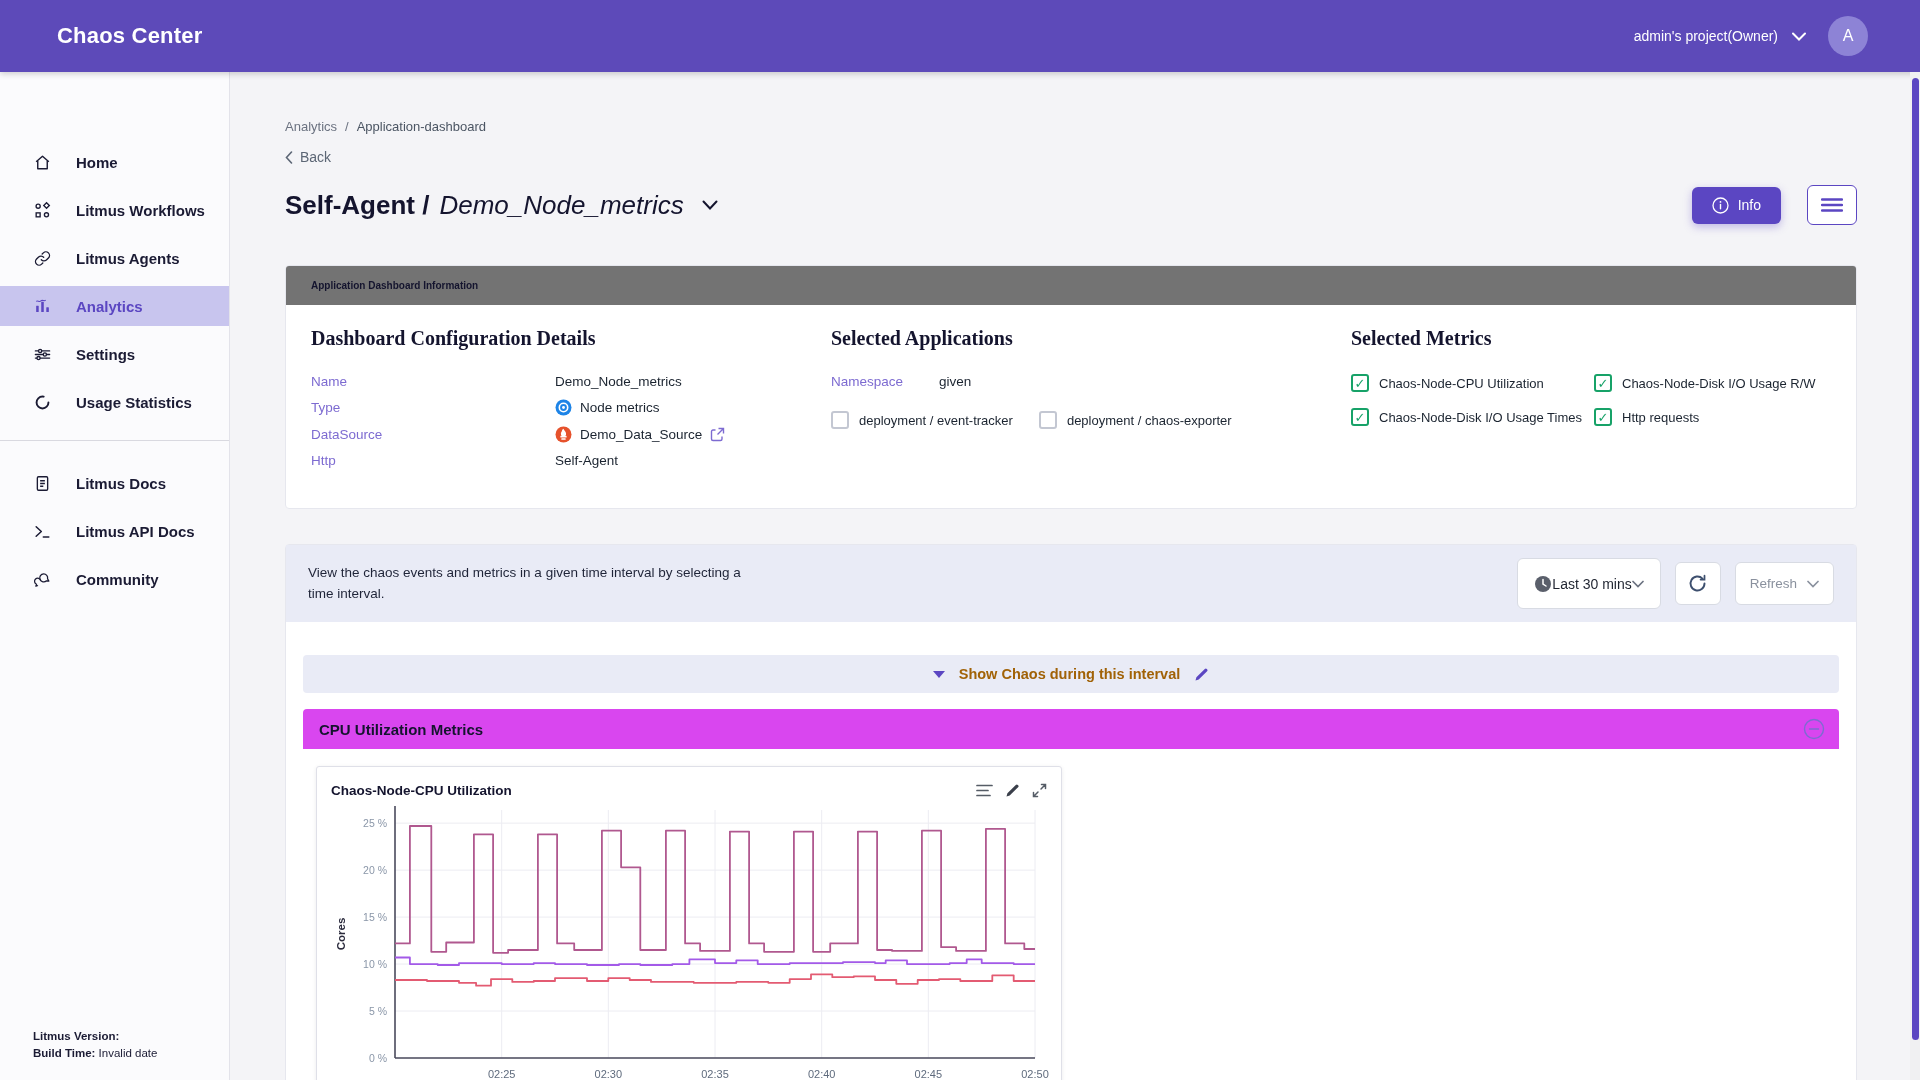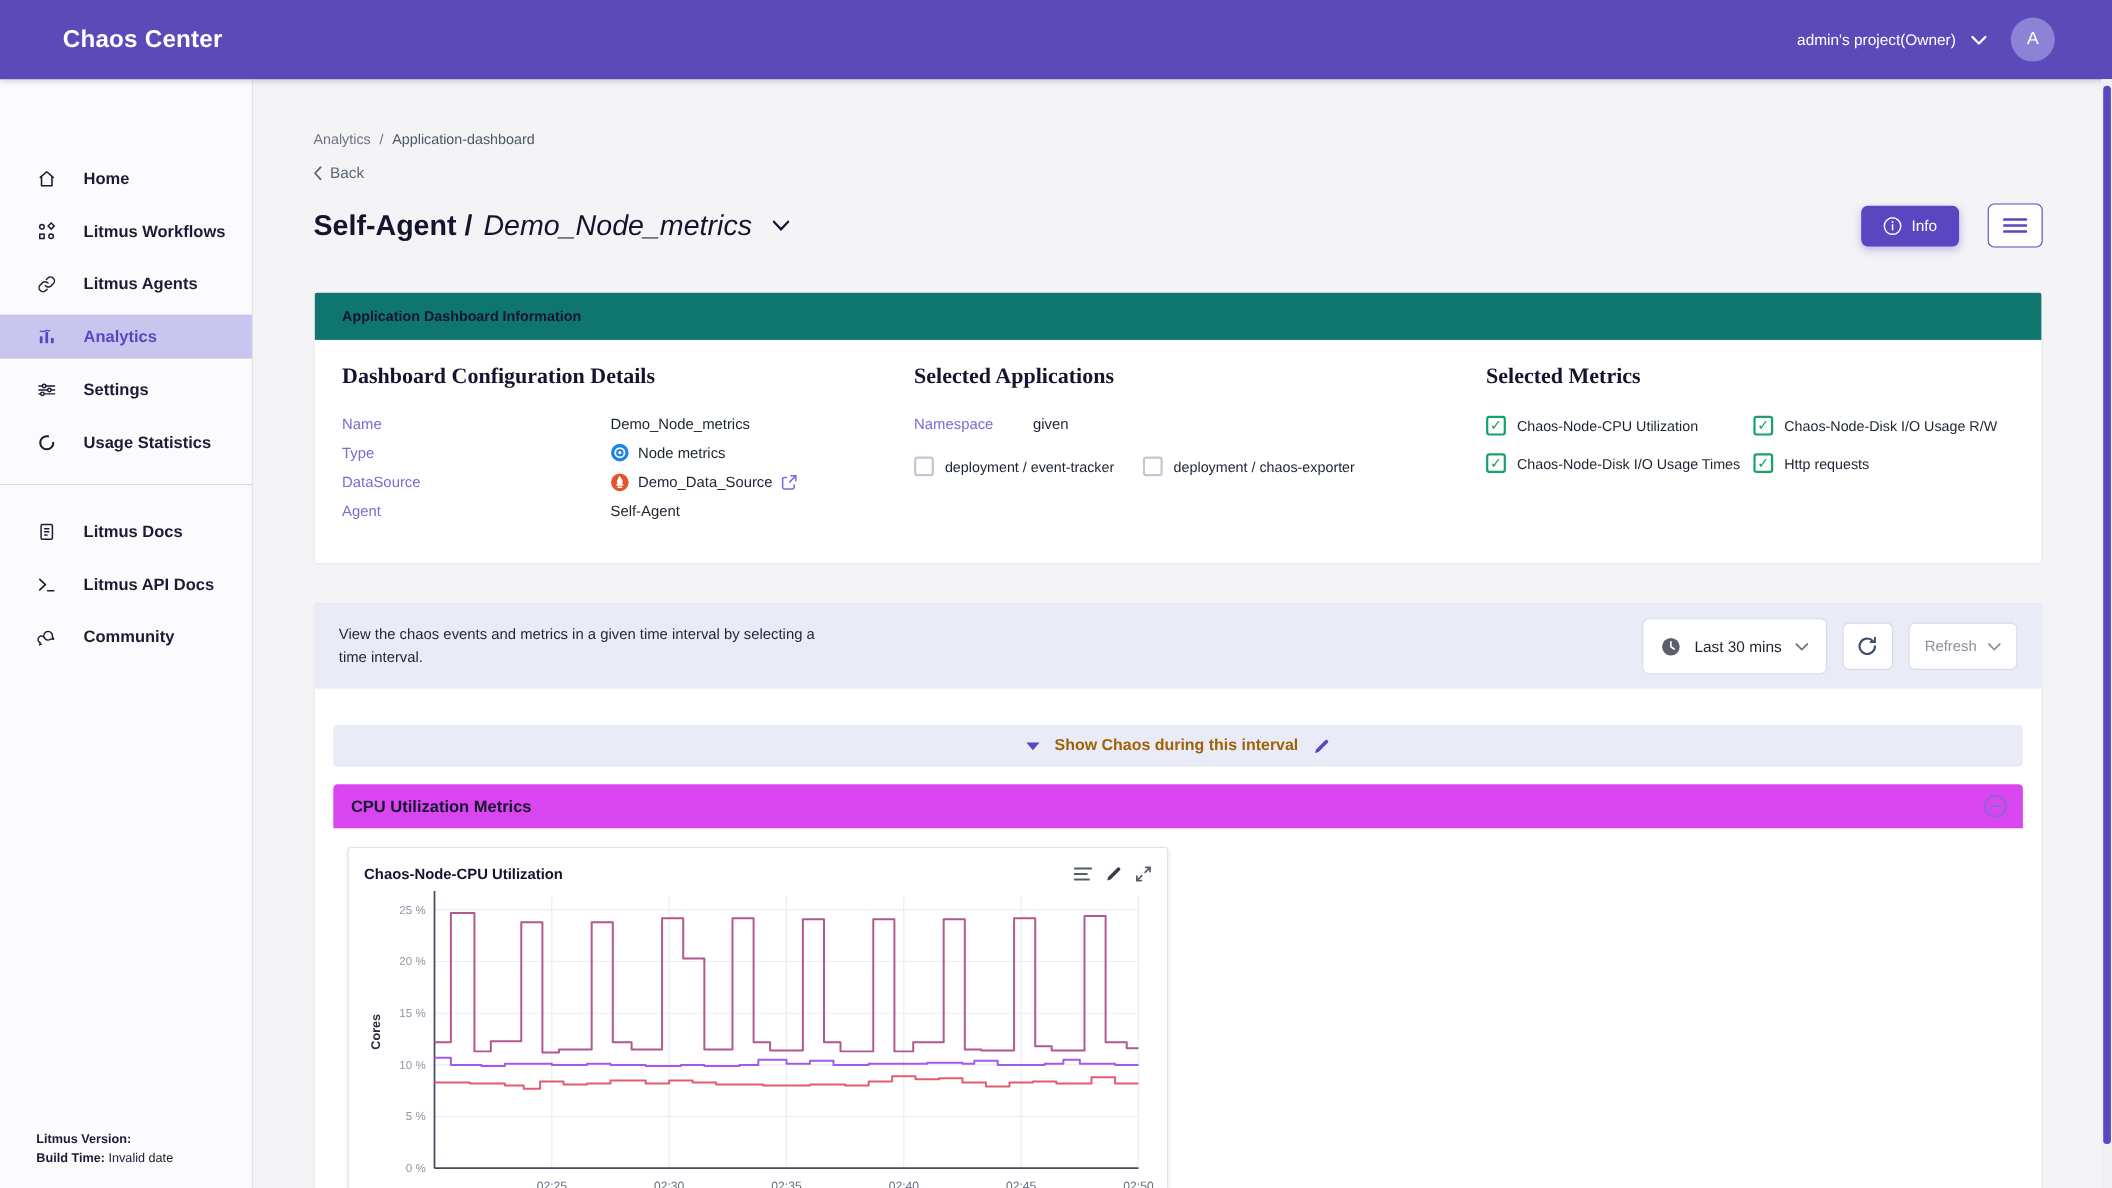--- a/index.html
+++ b/index.html
@@ -45,21 +45,21 @@
   .title-chevron { margin-left:18px; cursor:pointer; display:flex; }
   .title-actions { margin-left:auto; display:flex; align-items:center; gap:26px; }
   .btn-info { display:flex; align-items:center; gap:9px; background:#5b46c2; color:#fff; border:none;
               font-size:14px; padding:10px 20px; border-radius:6px; cursor:pointer;
               box-shadow:0 3px 8px rgba(91,70,194,.35); font-family:inherit; }
   .btn-menu { width:50px; height:40px; background:#fff; border:1.5px solid #5b46c2; border-radius:6px;
               display:flex; align-items:center; justify-content:center; cursor:pointer; }
 
   
   .info-panel { margin-top:40px; background:#fff; border:1px solid #e6e7ee; border-radius:4px; overflow:hidden; }
-  .panel-band { background:#0f766e; padding:14px 25px; font-size:13px; font-weight:700; color:#14142e; }
+  .panel-band { background:#737373; padding:14px 25px; font-size:10px; font-weight:700; color:#14142e; }
   .info-body { display:flex; padding:22px 0 30px 25px; }
   .col-config { width:520px; flex:none; }
   .col-apps { width:520px; flex:none; }
   .col-metrics { flex:1; }
   .section-title { font-size:20px; font-weight:700; color:#14142e; margin-bottom:24px;font-family:Liberation Serif, serif; }
   .cfg-row { display:flex; margin-bottom:10px; font-size:13.5px; align-items:center; }
   .cfg-label { width:244px; color:#7d6bd1; flex:none; }
   .cfg-value { color:#1b2430; display:flex; align-items:center; gap:8px; }
   .ns-row { display:flex; gap:36px; font-size:13.5px; margin-bottom:22px; }
   .ns-label { color:#7d6bd1; }
@@ -69,21 +69,21 @@
   .cb { width:18px; height:18px; border-radius:3px; flex:none; display:flex; align-items:center; justify-content:center; }
   .cb.unchecked { border:2px solid #c3c7d2; background:#fff; }
   .cb.checked { border:2px solid #17a268; background:#fff; color:#17a268; font-weight:700; font-size:13px; }
   .metrics-grid { display:grid; grid-template-columns:243px auto; row-gap:16px; column-gap:0; }
 
   
   .time-card { margin-top:35px; background:#fff; border:1px solid #e6e7ee; border-radius:4px; padding-bottom:60px; }
   .time-bar { background:#e9ebf6; display:flex; align-items:center; padding:13px 22px; }
   .time-desc { font-size:13.5px; color:#1f2438; width:440px; line-height:1.55; }
   .time-actions { margin-left:auto; display:flex; align-items:center; gap:14px; }
-  .btn-range { display:flex; align-items:center; gap:12px; background:#fff; border:1px solid #d8dbe3;
+  .btn-range { display:flex; align-items:center; gap:0; background:#fff; border:1px solid #d8dbe3;
                border-radius:6px; height:51px; padding:0 16px; font-size:14px; color:#1f2430; cursor:pointer; font-family:inherit; }
   .btn-sync { width:46px; height:43px; background:#fff; border:1px solid #d8dbe3; border-radius:6px;
               display:flex; align-items:center; justify-content:center; cursor:pointer; }
   .btn-refresh { display:flex; align-items:center; gap:10px; background:#fff; border:1px solid #d8dbe3;
                  border-radius:6px; height:43px; padding:0 14px; font-size:13.5px; color:#8a919e; cursor:pointer; font-family:inherit; }
 
   .chaos-bar { margin:33px 17px 0 17px; background:#e9ebf6; border-radius:4px; height:38px;
                display:flex; align-items:center; justify-content:center; gap:14px; cursor:pointer; }
   .chaos-bar .tri { width:0; height:0; border-left:6px solid transparent; border-right:6px solid transparent;
                     border-top:7px solid #5b46c2; }
@@ -272,21 +272,21 @@
                     <rect x="6.3" y="12.2" width="4.4" height="1.5" rx="0.5" fill="#fff"></rect>
                   </svg>
                 <span>Demo_Data_Source</span>
                 <svg width="15" height="15" viewBox="0 0 15 15">
                     <path d="M5.5 3H3a1.5 1.5 0 0 0-1.5 1.5V12A1.5 1.5 0 0 0 3 13.5h7.5A1.5 1.5 0 0 0 12 12V9.5" fill="none" stroke="#7d6bd1" stroke-width="1.4"></path>
                     <path d="M8.5 1.5h5v5M13 2 7.5 7.5" fill="none" stroke="#7d6bd1" stroke-width="1.4"></path>
                   </svg>
               </span>
             </div>
             <div class="cfg-row">
-              <span class="cfg-label">Agent</span>
+              <span class="cfg-label">Http</span>
               <span class="cfg-value">Self-Agent</span>
             </div>
           </div>
 
           <div class="col-apps">
             <div class="section-title">Selected Applications</div>
             <div class="ns-row">
               <span class="ns-label">Namespace</span>
               <span class="ns-value">given</span>
             </div>

